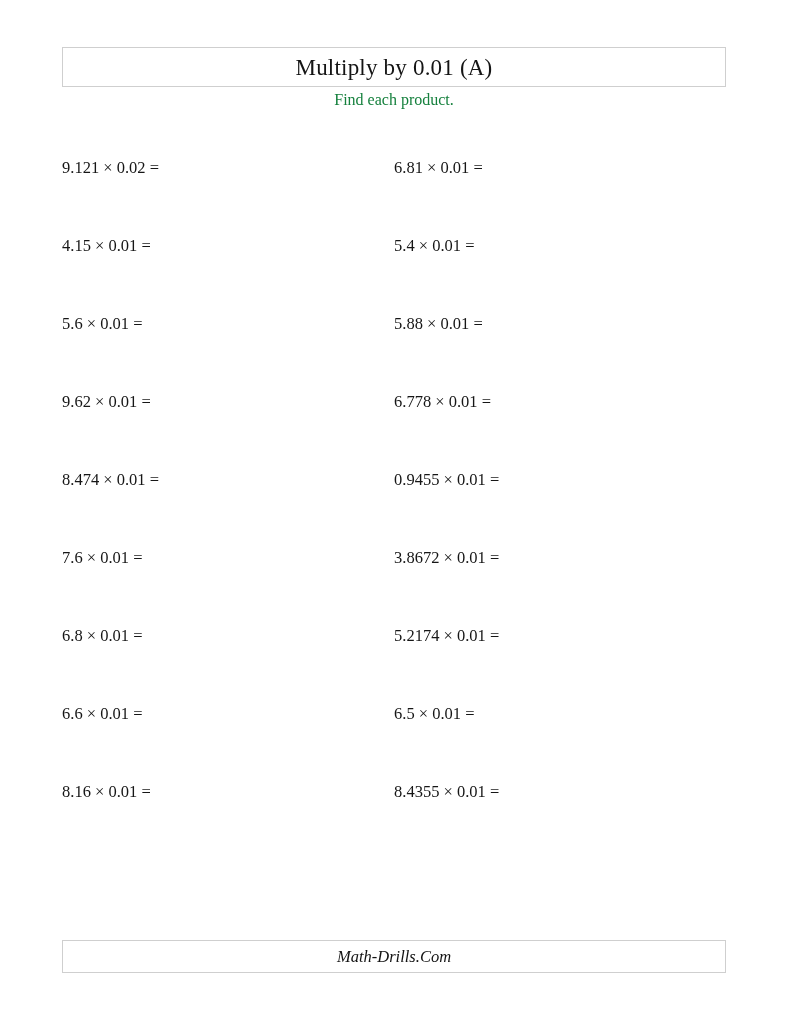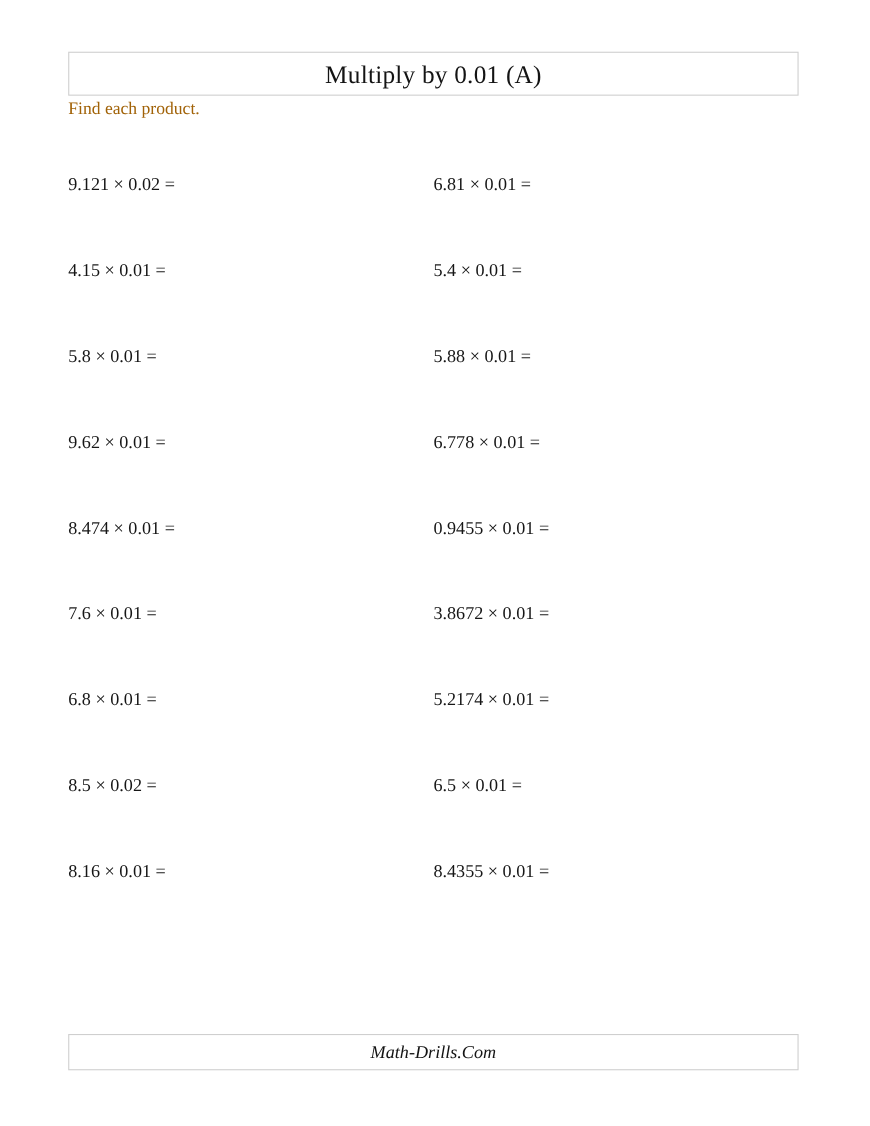--- a/index.html
+++ b/index.html
@@ -45,22 +45,23 @@
     letter-spacing: 0.2px;
     color: #141414;
     white-space: nowrap;
   }
 
   .subtitle {
     position: absolute;
     left: 62px;
     top: 91px;
     width: 664px;
+    text-align: center;
     font-size: 16px;
-    color: #a16207;
+    color: #15803d;
   }
 
   
   .problems {
     position: absolute;
     left: 62px;
     top: 156px;
     width: 664px;
   }
   .prow {
@@ -117,21 +118,21 @@
       <div class="cell c1">6.81 × 0.01 =</div>
     </div>
 
     <div class="prow">
       <div class="cell c0">4.15 × 0.01 =</div>
       <div class="cell c1">5.4 × 0.01 =</div>
     </div>
 
 
     <div class="prow">
-      <div class="cell c0">5.8 × 0.01 =</div>
+      <div class="cell c0">5.6 × 0.01 =</div>
       <div class="cell c1">5.88 × 0.01 =</div>
     </div>
 
     <div class="prow">
       <div class="cell c0">9.62 × 0.01 =</div>
       <div class="cell c1">6.778 × 0.01 =</div>
     </div>
 
     <div class="prow">
       <div class="cell c0">8.474 × 0.01 =</div>
@@ -142,21 +143,21 @@
       <div class="cell c0">7.6 × 0.01 =</div>
       <div class="cell c1">3.8672 × 0.01 =</div>
     </div>
 
     <div class="prow">
       <div class="cell c0">6.8 × 0.01 =</div>
       <div class="cell c1">5.2174 × 0.01 =</div>
     </div>
 
     <div class="prow">
-      <div class="cell c0">8.5 × 0.02 =</div>
+      <div class="cell c0">6.6 × 0.01 =</div>
       <div class="cell c1">6.5 × 0.01 =</div>
     </div>
 
     <div class="prow">
       <div class="cell c0">8.16 × 0.01 =</div>
       <div class="cell c1">8.4355 × 0.01 =</div>
     </div>
 
   </div>
 

